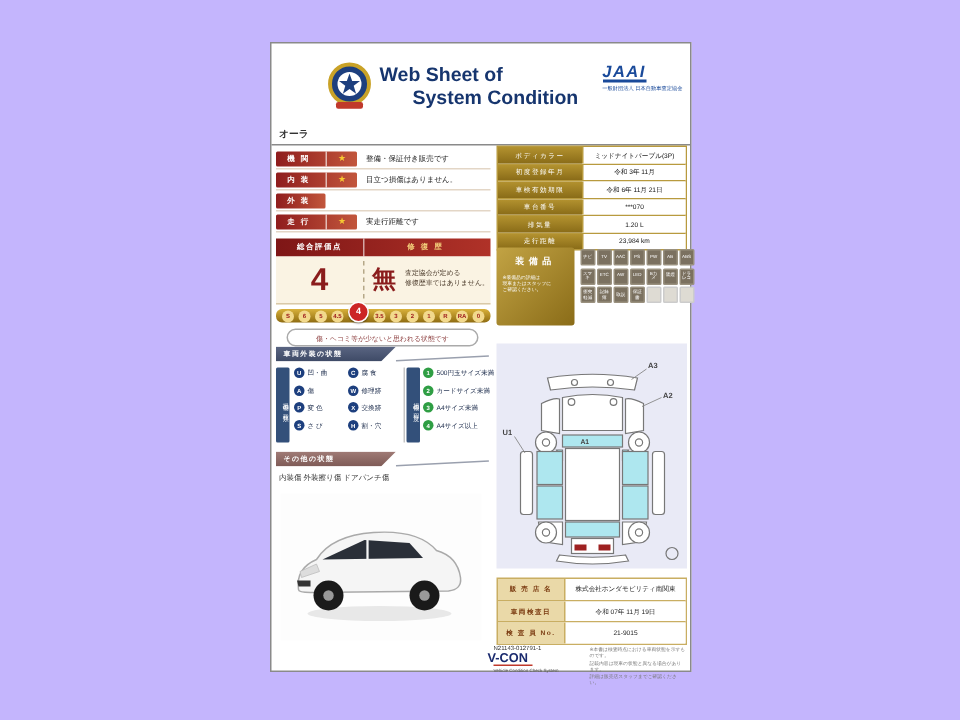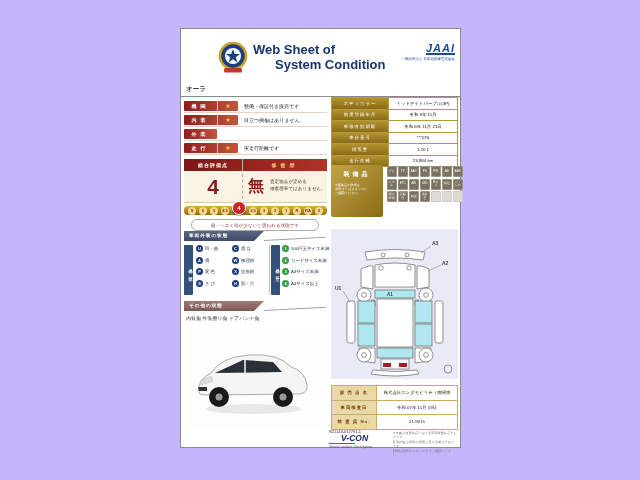--- a/index.html
+++ b/index.html
@@ -6,21 +6,21 @@
   .canvas{position:relative;width:640px;height:480px;background:#c4b5fd;overflow:hidden;
           font-family:"Liberation Sans","DejaVu Sans",sans-serif;color:#222;}
   .sheet{position:absolute;left:180px;top:28px;width:279px;height:418px;
          border:1px solid #8a8a8a;background:#fff;}
   .abs{position:absolute;}
 
   
   .emblem{left:36px;top:12px;width:32px;height:36px;}
   .title{left:72px;top:13px;color:#16356e;font-weight:bold;font-size:13px;line-height:15px;white-space:nowrap;}
   .title .l2{margin-left:22px;}
-  .jaai{right:5px;top:9px;text-align:right;color:#1a4a9a;}
+  .jaai{right:5px;top:9px;text-align:left;color:#1a4a9a;}
   .jaai .mark{font-size:11px;font-weight:bold;font-style:italic;letter-spacing:1px;border-bottom:2px solid #1a4a9a;display:inline-block;line-height:10px;}
   .jaai .sub{font-size:3.5px;margin-top:1px;color:#1a4a9a;}
   .car-name{left:5px;top:56px;font-size:6.5px;font-weight:bold;color:#333;}
   .hrule{left:0;top:67px;width:100%;border-top:1.5px solid #8a8a8a;height:0;}
 
   
   .ratings{left:3px;top:72px;width:143px;}
   .rt-row{display:flex;height:11px;margin-bottom:2px;border-bottom:1px solid #e3d6c6;align-items:flex-start;}
   .rt-bar{display:flex;height:10px;background:linear-gradient(90deg,#8f1d1d,#c2563c);border-radius:1px;}
   .rt-label{width:33px;color:#fff;font-size:5px;font-weight:bold;letter-spacing:4px;line-height:10px;text-align:center;}
@@ -101,21 +101,21 @@
   .sales{position:absolute;left:0;top:356px;width:127px;border:1px solid #c9ae62;box-sizing:border-box;}
   .sales-row{display:flex;height:13.5px;border-top:1px solid #c9ae62;}
   .sales-row:first-child{border-top:none;}
   .sales-l{width:44px;background:#ead9a8;color:#7a3a10;font-size:4.4px;font-weight:bold;letter-spacing:1px;
            display:flex;align-items:center;justify-content:center;text-align:center;}
   .sales-v{flex:1;background:#fff;border-left:1px solid #c9ae62;font-size:4.4px;color:#222;
            display:flex;align-items:center;justify-content:center;white-space:nowrap;overflow:hidden;}
 
   
   .doc-no{left:148px;top:400px;font-size:4px;color:#333;}
-  .vcon{left:160px;top:405px;font-size:8.5px;font-weight:bold;font-style:italic;color:#1a2a6e;line-height:9px;}
+  .vcon{left:144px;top:405px;font-size:8.5px;font-weight:bold;color:#1a2a6e;line-height:9px;}
   .vcon-bar{left:148px;top:414px;width:26px;height:1.2px;background:#c0392b;}
   .vcon-sub{left:148px;top:416px;font-size:3px;color:#555;}
   .disclaimer{left:212px;top:402px;width:64px;font-size:3.2px;line-height:4.4px;color:#777;}
 </style>
 </head>
 <body>
 
 <div class="canvas">
   <div class="sheet">
 

